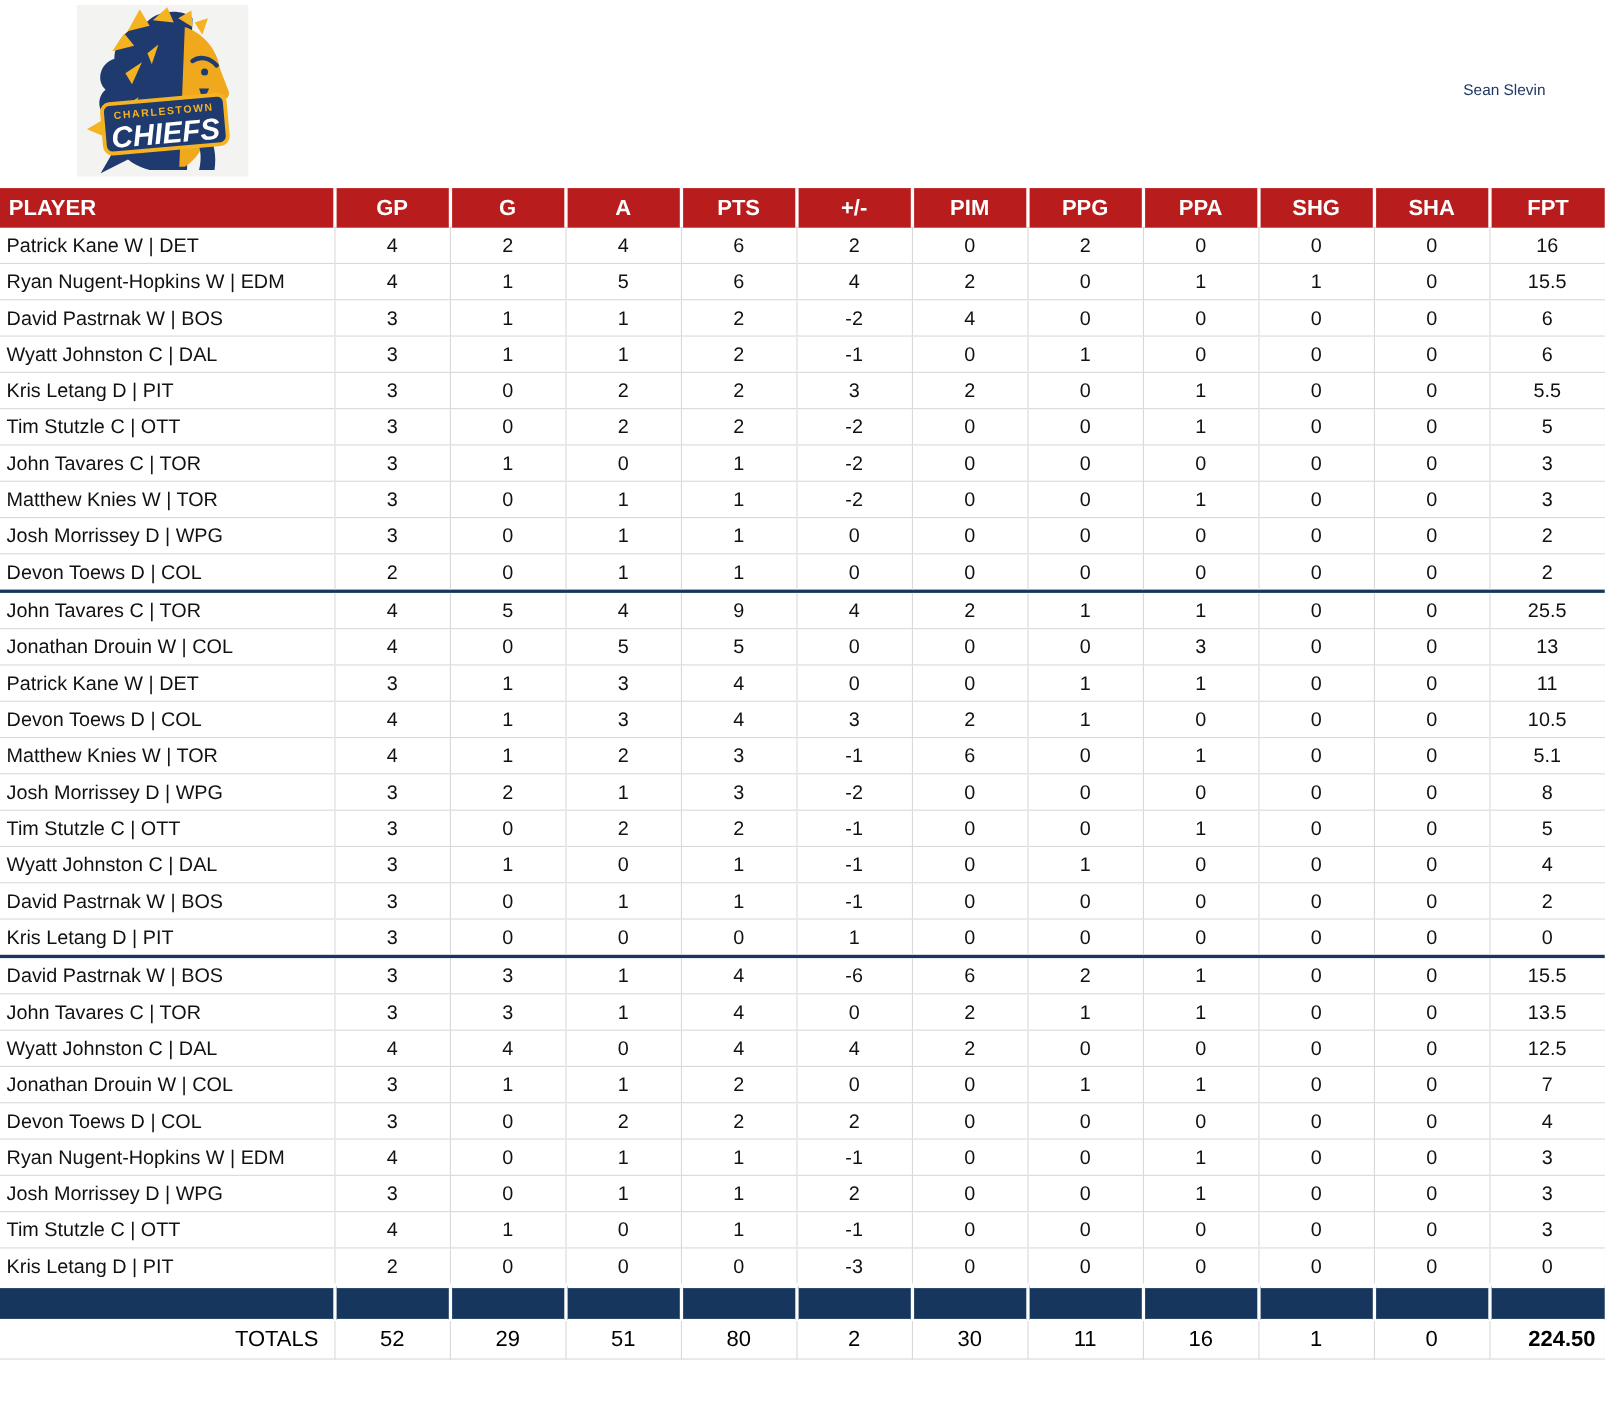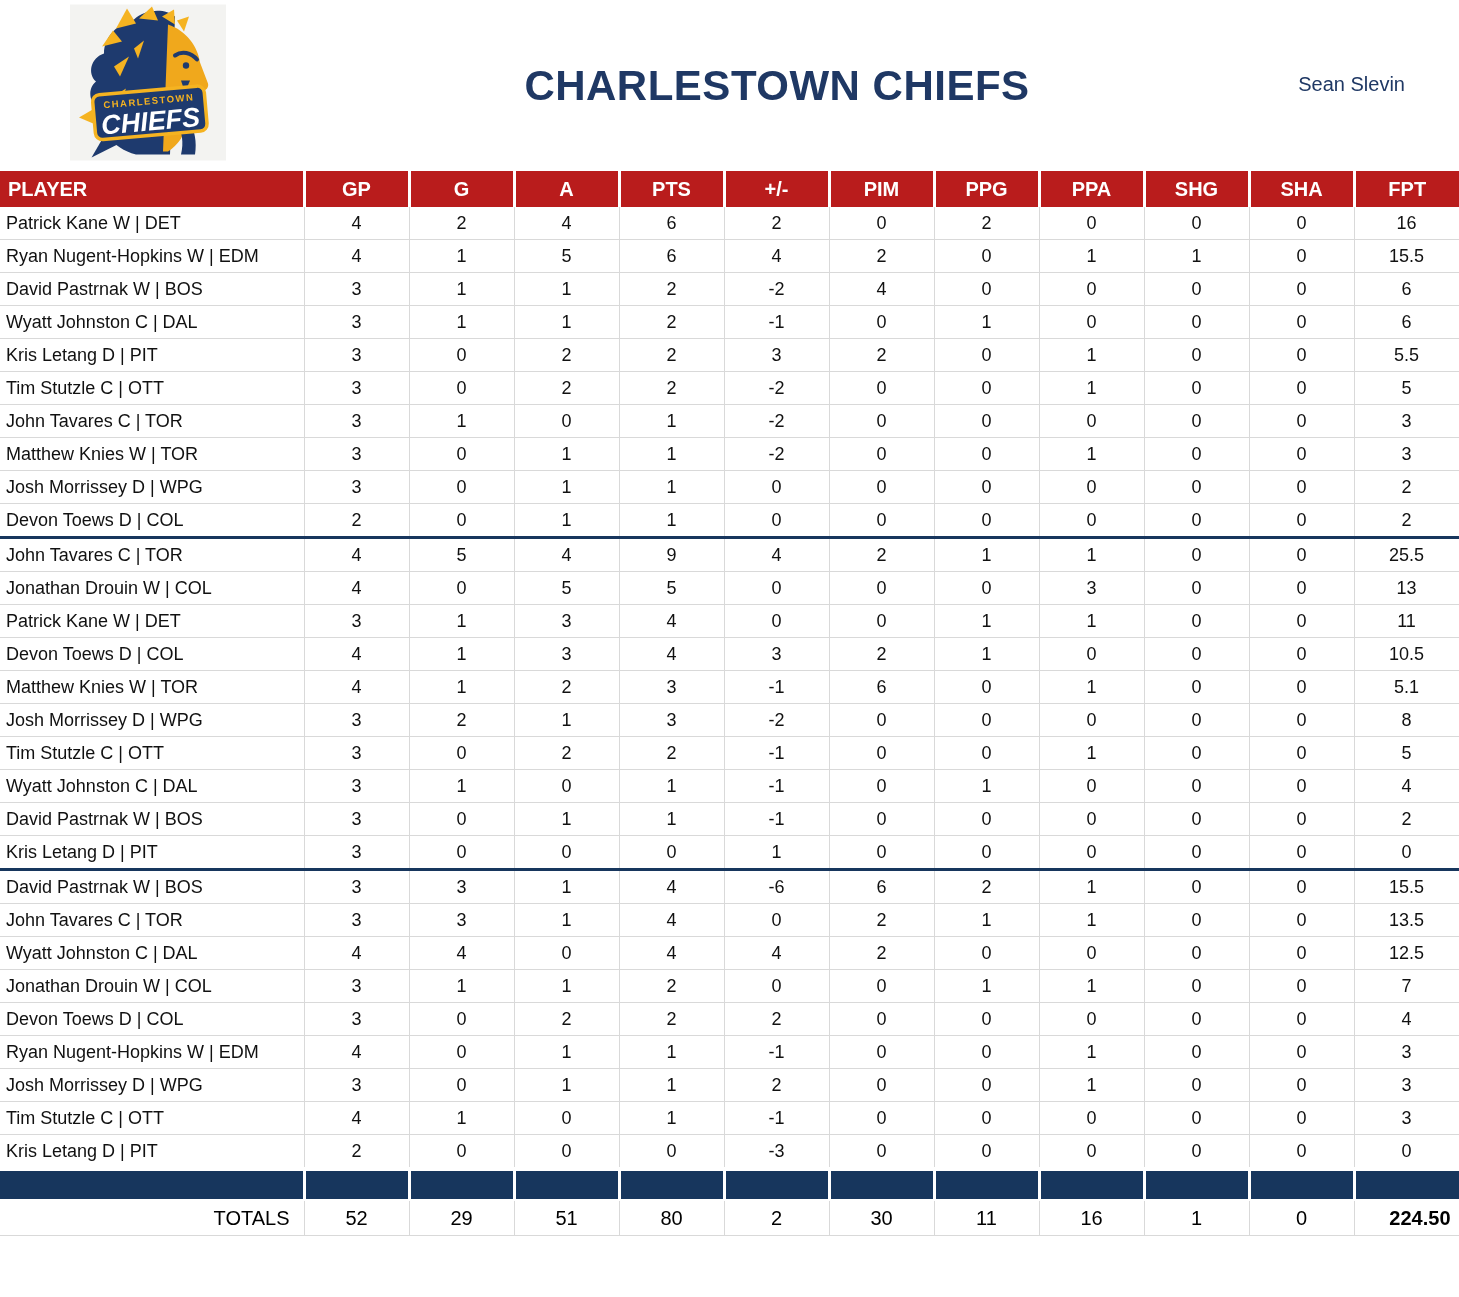--- a/index.html
+++ b/index.html
@@ -36,21 +36,21 @@
     font-size: 42px;
     font-weight: bold;
     color: #1F3864;
     letter-spacing: 0.5px;
     white-space: nowrap;
   }
   .author {
     position: absolute;
     right: 54px;
     top: 73px;
-    font-size: 20px;
+    font-size: 14px;
     color: #1F3864;
   }
   
   table.stats {
     width: 1459px;
     border-collapse: collapse;
     table-layout: fixed;
   }
   table.stats col.c-player { width: 304px; }
   table.stats col.c-stat   { width: 105px; }
@@ -167,21 +167,20 @@
         <g transform="rotate(-5 78 110)">
           <polygon points="32,128 18,148 48,136" fill="#1E3A6E"></polygon>
           <polygon points="9,107 30,97 30,118" fill="#F5B321"></polygon>
           <rect x="24" y="86" width="112" height="45" rx="7" fill="#1E3A6E" stroke="#F5B321" stroke-width="3.5"></rect>
           <text x="80" y="100" text-anchor="middle" font-size="9.5" font-weight="bold" letter-spacing="1.5" fill="#F5B321">CHARLESTOWN</text>
           <text x="80" y="126" text-anchor="middle" font-size="27" font-weight="bold" font-style="italic" fill="#FFFFFF">CHIEFS</text>
         </g>
       </svg>
     </div>
 
-    <div class="page-title">CHARLESTOWN CHIEFS</div>
     <div class="author">Sean Slevin</div>
   </div>
 
   <table class="stats">
     <colgroup>
       <col class="c-player">
       <col class="c-stat">
         <col class="c-stat">
         <col class="c-stat">
         <col class="c-stat">

